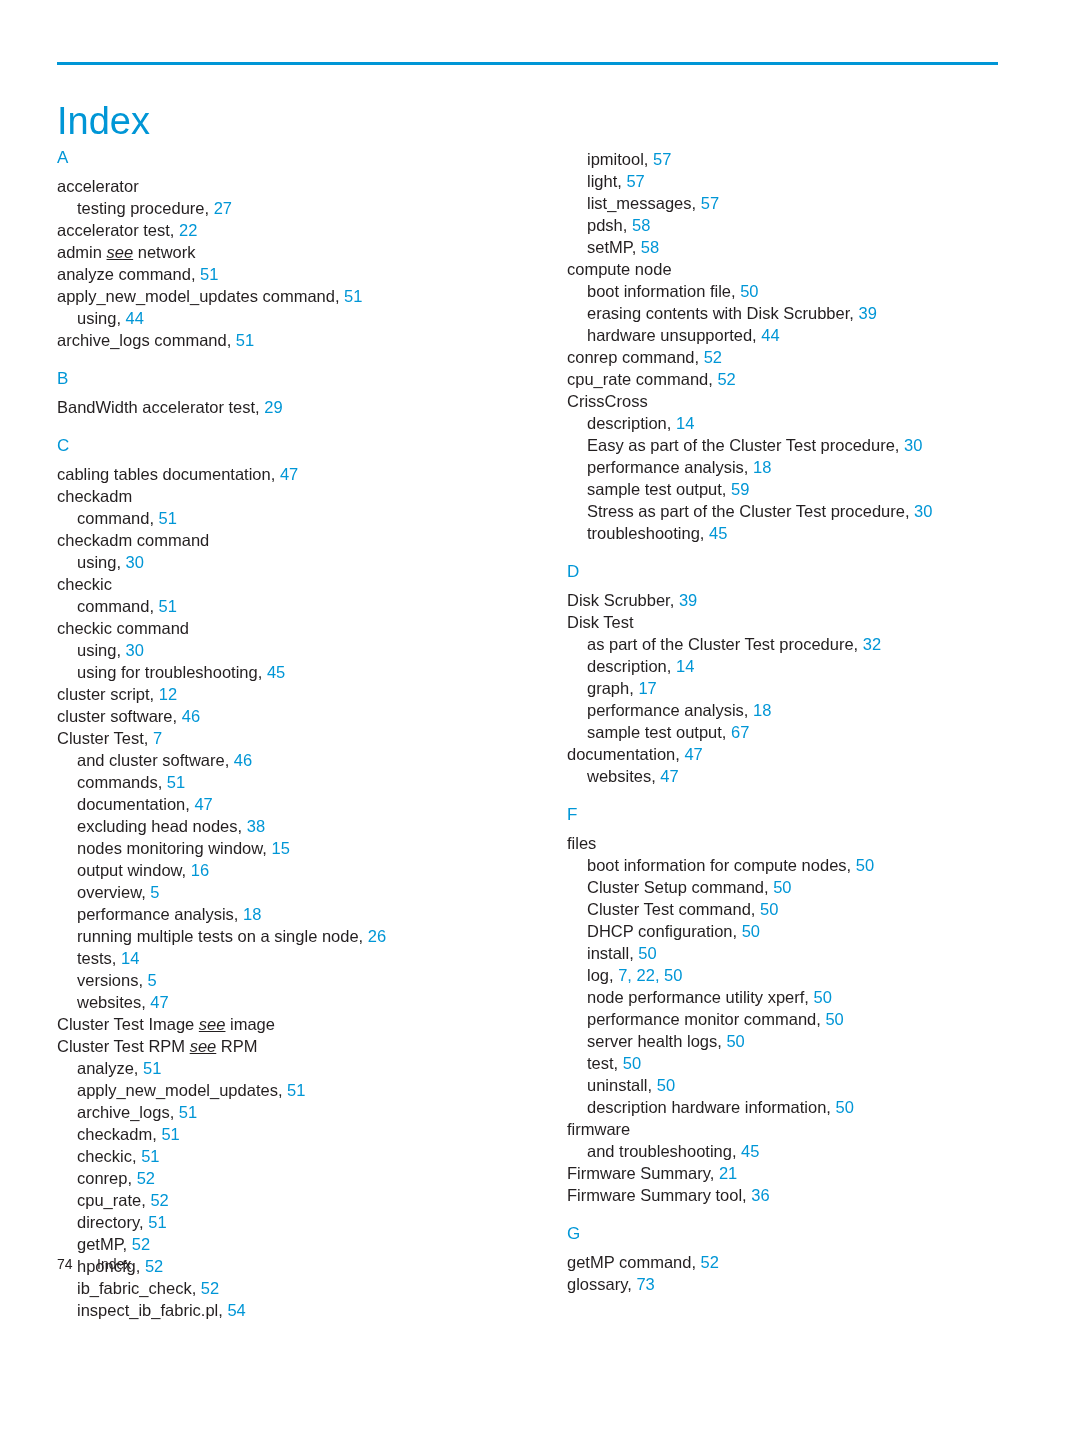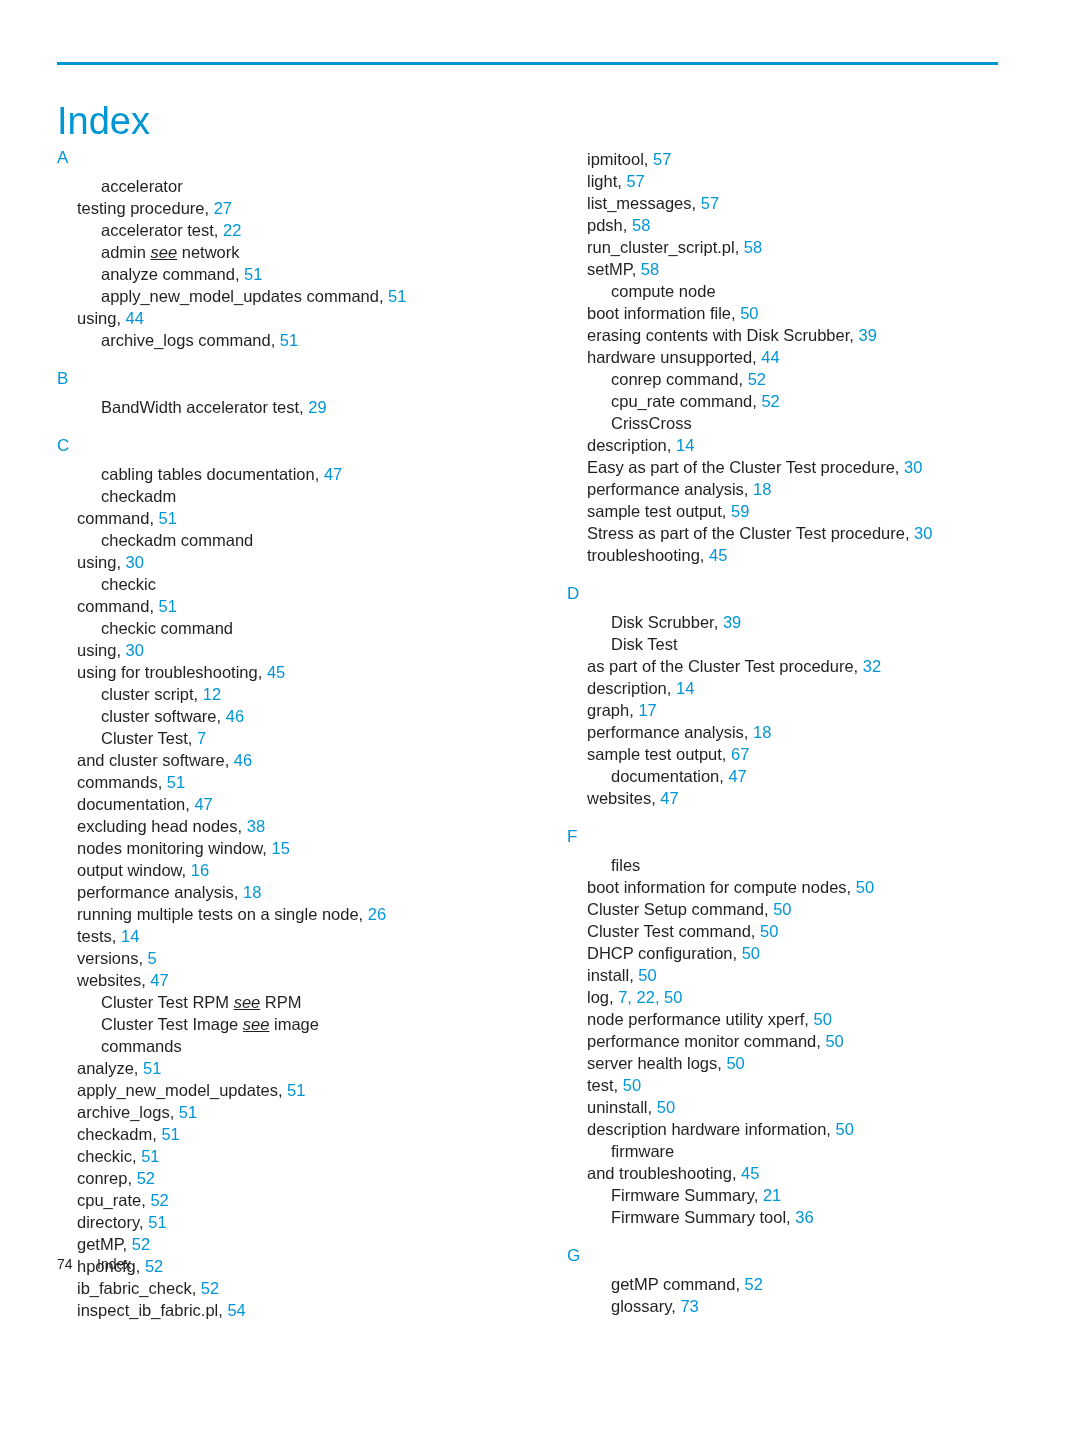--- a/index.html
+++ b/index.html
@@ -60,21 +60,20 @@
     margin-top: 0;
   }
   .entry {
     font-size: 16.5px;
     line-height: 22px;
     color: #231f20;
     white-space: nowrap;
   }
   .entry.lvl1 {
     padding-left: 0px;
-    margin-left: 44px;
   }
   .entry.lvl2 {
     padding-left: 20px;
   }
   .pg {
     color: #0096d6;
   }
   .ital {
     font-style: italic;
     text-decoration: underline;
@@ -124,47 +123,46 @@
         <div class="entry lvl2"><span>using for troubleshooting,</span><span class="pg"> 45</span></div>
         <div class="entry lvl1"><span>cluster script,</span><span class="pg"> 12</span></div>
         <div class="entry lvl1"><span>cluster software,</span><span class="pg"> 46</span></div>
         <div class="entry lvl1"><span>Cluster Test,</span><span class="pg"> 7</span></div>
         <div class="entry lvl2"><span>and cluster software,</span><span class="pg"> 46</span></div>
         <div class="entry lvl2"><span>commands,</span><span class="pg"> 51</span></div>
         <div class="entry lvl2"><span>documentation,</span><span class="pg"> 47</span></div>
         <div class="entry lvl2"><span>excluding head nodes,</span><span class="pg"> 38</span></div>
         <div class="entry lvl2"><span>nodes monitoring window,</span><span class="pg"> 15</span></div>
         <div class="entry lvl2"><span>output window,</span><span class="pg"> 16</span></div>
+        <div class="entry lvl2"><span>overview,</span><span class="pg"> 5</span></div>
         <div class="entry lvl2"><span>performance analysis,</span><span class="pg"> 18</span></div>
         <div class="entry lvl2"><span>running multiple tests on a single node,</span><span class="pg"> 26</span></div>
         <div class="entry lvl2"><span>tests,</span><span class="pg"> 14</span></div>
         <div class="entry lvl2"><span>versions,</span><span class="pg"> 5</span></div>
         <div class="entry lvl2"><span>websites,</span><span class="pg"> 47</span></div>
+        <div class="entry lvl1"><span>Cluster Test Image </span><span class="ital">see</span><span> image</span></div>
         <div class="entry lvl1"><span>Cluster Test RPM </span><span class="ital">see</span><span> RPM</span></div>
-        <div class="entry lvl1"><span>Cluster Test Image </span><span class="ital">see</span><span> image</span></div>
-        <div class="entry lvl1"><span>commands</span></div>
         <div class="entry lvl2"><span>analyze,</span><span class="pg"> 51</span></div>
         <div class="entry lvl2"><span>apply_new_model_updates,</span><span class="pg"> 51</span></div>
         <div class="entry lvl2"><span>archive_logs,</span><span class="pg"> 51</span></div>
         <div class="entry lvl2"><span>checkadm,</span><span class="pg"> 51</span></div>
         <div class="entry lvl2"><span>checkic,</span><span class="pg"> 51</span></div>
         <div class="entry lvl2"><span>conrep,</span><span class="pg"> 52</span></div>
         <div class="entry lvl2"><span>cpu_rate,</span><span class="pg"> 52</span></div>
         <div class="entry lvl2"><span>directory,</span><span class="pg"> 51</span></div>
         <div class="entry lvl2"><span>getMP,</span><span class="pg"> 52</span></div>
         <div class="entry lvl2"><span>hponcfg,</span><span class="pg"> 52</span></div>
         <div class="entry lvl2"><span>ib_fabric_check,</span><span class="pg"> 52</span></div>
         <div class="entry lvl2"><span>inspect_ib_fabric.pl,</span><span class="pg"> 54</span></div>
       </div>
     <div class="col" id="col-1">
         <div class="entry lvl2"><span>ipmitool,</span><span class="pg"> 57</span></div>
         <div class="entry lvl2"><span>light,</span><span class="pg"> 57</span></div>
         <div class="entry lvl2"><span>list_messages,</span><span class="pg"> 57</span></div>
         <div class="entry lvl2"><span>pdsh,</span><span class="pg"> 58</span></div>
-        <div class="entry lvl2"><span>run_cluster_script.pl,</span><span class="pg"> 58</span></div>
         <div class="entry lvl2"><span>setMP,</span><span class="pg"> 58</span></div>
         <div class="entry lvl1"><span>compute node</span></div>
         <div class="entry lvl2"><span>boot information file,</span><span class="pg"> 50</span></div>
         <div class="entry lvl2"><span>erasing contents with Disk Scrubber,</span><span class="pg"> 39</span></div>
         <div class="entry lvl2"><span>hardware unsupported,</span><span class="pg"> 44</span></div>
         <div class="entry lvl1"><span>conrep command,</span><span class="pg"> 52</span></div>
         <div class="entry lvl1"><span>cpu_rate command,</span><span class="pg"> 52</span></div>
         <div class="entry lvl1"><span>CrissCross</span></div>
         <div class="entry lvl2"><span>description,</span><span class="pg"> 14</span></div>
         <div class="entry lvl2"><span>Easy as part of the Cluster Test procedure,</span><span class="pg"> 30</span></div>

